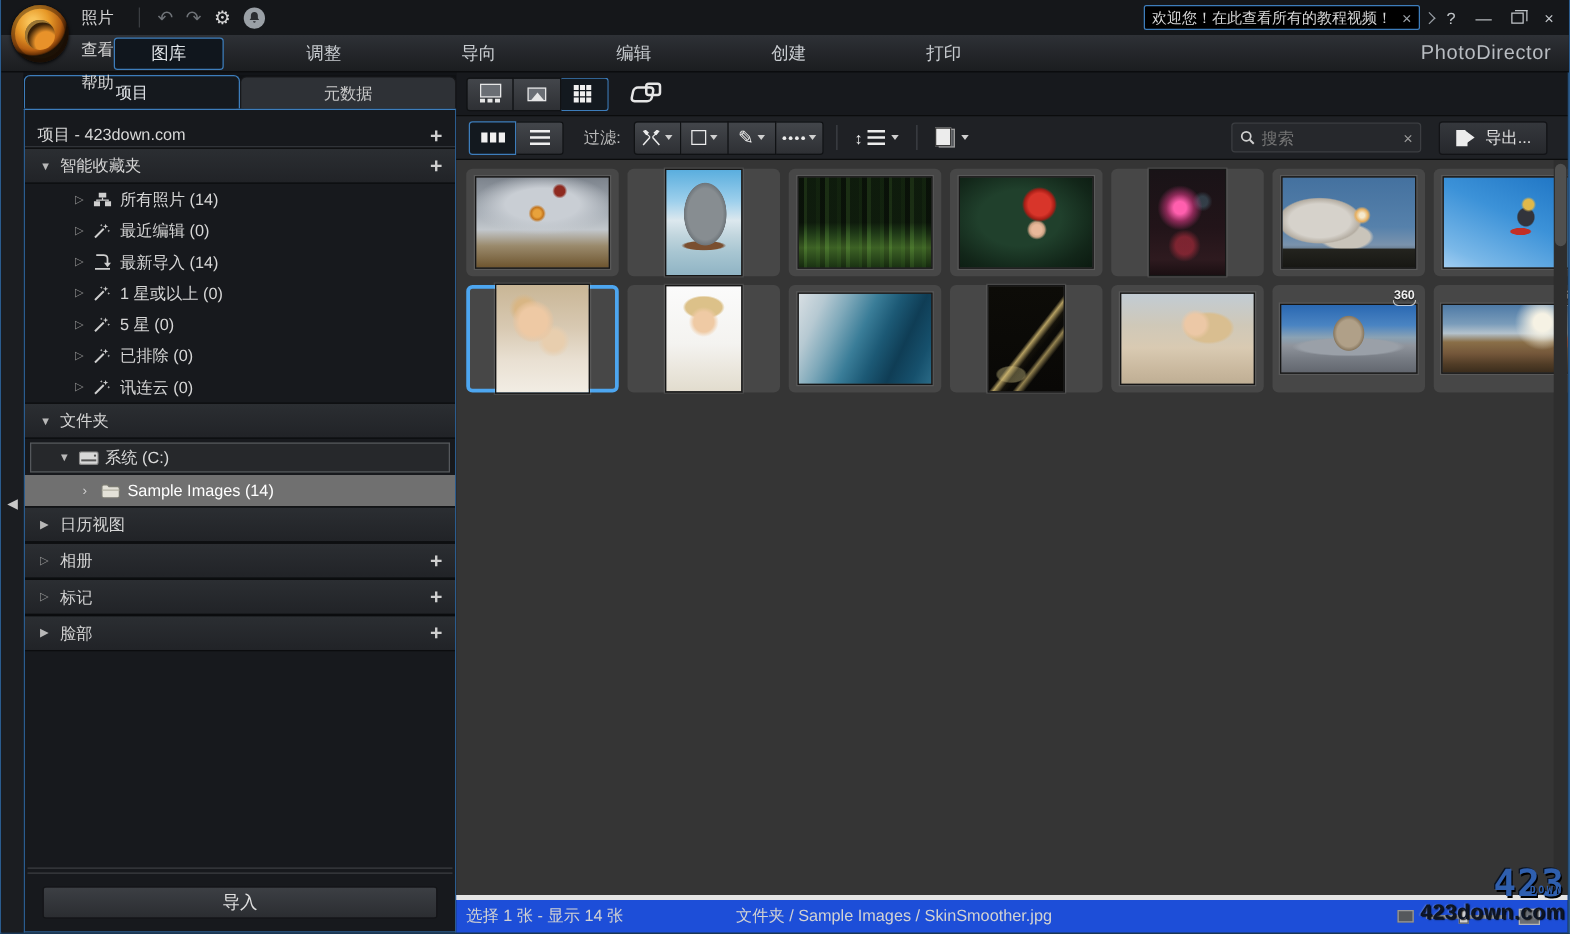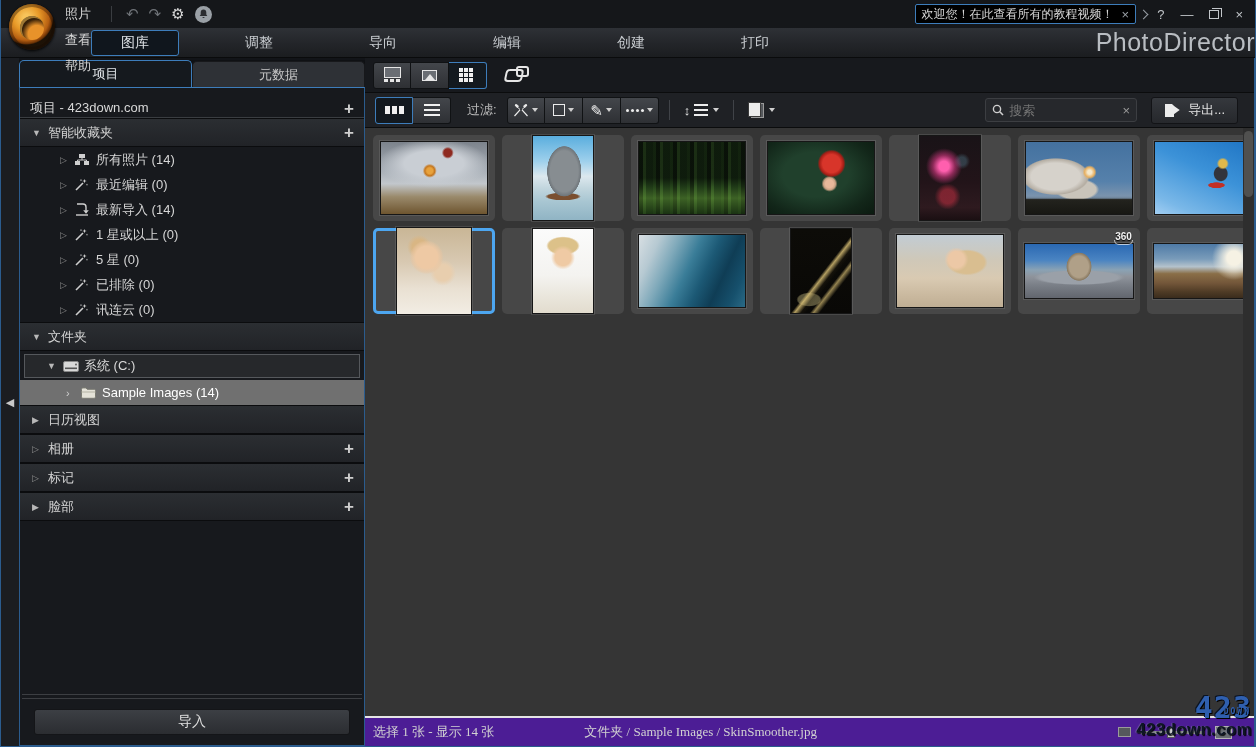--- a/index.html
+++ b/index.html
@@ -30,21 +30,21 @@
   .winctrl{display:flex;align-items:center;gap:16px;color:#c2c6ca;font-size:13px;margin:0 12px 0 4px;}
   .wc-max{width:10px;height:9px;border:1px solid #c2c6ca;position:relative;}
   .wc-max::before{content:"";position:absolute;left:2px;top:-3px;width:9px;height:8px;border:1px solid #c2c6ca;border-bottom:none;border-left:none;}
 
   
   .modebar{height:30px;background:linear-gradient(180deg,#2e3136 0%,#232529 55%,#1b1d20 100%);
     display:flex;align-items:center;flex:0 0 auto;border-bottom:1px solid #0a0b0c;}
   .modetabs{display:flex;gap:36px;margin-left:90px;}
   .modetab{width:88px;text-align:center;color:#c9cdd1;font-size:14px;padding:3px 0;border:1px solid transparent;border-radius:3px;}
   .modetab.sel{border-color:#3d7dbb;background:#10161d;color:#dfe3e7;}
-  .brand{margin-left:auto;color:#b9bdc2;font-size:25px;font-weight:300;letter-spacing:.5px;}
+  .brand{margin-left:auto;margin-right:14px;color:#b9bdc2;font-size:16px;font-weight:300;letter-spacing:.5px;}
 
   
   .main{flex:1;display:flex;min-height:0;}
   .leftstrip{width:18px;background:#1b1d21;display:flex;align-items:center;justify-content:center;flex:0 0 auto;}
   .collapse{color:#c8c8c8;font-size:11px;}
 
   
   .sidebar{width:346px;flex:0 0 auto;display:flex;flex-direction:column;background:#121418;padding-top:2px;}
   .sb-tabs{display:flex;height:27px;flex:0 0 auto;background:#0f1114;}
   .sb-tab{flex:1;text-align:center;font-size:13px;color:#c9c9c9;line-height:25px;border-radius:5px 5px 0 0;
@@ -145,22 +145,22 @@
   .ph-woman-laughing{background:radial-gradient(circle at 50% 34%,#efcaa4 0 8px,transparent 12px),radial-gradient(ellipse 40% 16% at 50% 20%,#dcc189 0 60%,transparent 70%),linear-gradient(180deg,#fbfbfb 0%,#f4f3f0 55%,#eae6dc 80%,#e2dcce 100%);}
   .ph-ocean-wave{background:linear-gradient(115deg,#d8dfe3 0%,#b6c9d2 16%,#7fa9ba 30%,#3a7d98 46%,#1c5975 60%,#0f3d55 74%,#16506c 88%,#2a6a86 100%);}
   .ph-window-light{background:linear-gradient(128deg,transparent 52%,rgba(222,196,120,.8) 55%,rgba(60,50,25,.2) 60%,transparent 64%,transparent 67%,rgba(222,196,120,.65) 70%,transparent 75%),radial-gradient(ellipse 30% 12% at 30% 84%,rgba(170,160,110,.5) 0 60%,transparent 70%),linear-gradient(180deg,#0d0c08 0%,#090806 100%);}
   .ph-woman-outdoor{background:radial-gradient(circle at 56% 34%,#ecc8a6 0 8px,transparent 12px),radial-gradient(ellipse 30% 28% at 66% 38%,#d9be90 0 55%,transparent 65%),linear-gradient(180deg,#c2ccd4 0%,#cfc8b8 35%,#d9cab2 60%,#c9b89e 85%,#bfae94 100%);}
   .ph-pano-street{background:radial-gradient(ellipse 16% 36% at 50% 42%,#b0a088 0 55%,#8a7a62 70%,transparent 74%),radial-gradient(ellipse 60% 20% at 50% 62%,#9aa0a8 0 60%,transparent 70%),linear-gradient(180deg,#2a68b2 0%,#4a84c2 30%,#8aa2b4 48%,#8f949c 60%,#787d85 78%,#62666e 100%);}
   .ph-pano-canyon{background:radial-gradient(circle at 74% 26%,#f6f2e4 0 7px,rgba(246,242,228,.55) 14px,transparent 22px),radial-gradient(circle at 92% 55%,#b44a2e 0 3px,transparent 5px),linear-gradient(180deg,#4e7aa6 0%,#7a9cba 28%,#b4c2cc 42%,#8a6f48 55%,#74573a 72%,#503c26 88%,#3a2c1c 100%);}
   .scrollbar{position:absolute;right:0;top:0;bottom:0;width:11px;background:#2e2e2e;}
   .thumb{position:absolute;left:1px;right:1px;top:3px;height:66px;background:#50504f;border-radius:5px;}
 
   
-  .statusbar{height:30px;background:#4c1d95;border-top:2px solid #e5e5e5;display:flex;align-items:center;
-    color:#d2d2d2;font-size:13px;flex:0 0 auto;position:relative;font-family:Liberation Serif, serif;}
+  .statusbar{height:30px;background:#1d4ed8;border-top:4px solid #e5e5e5;display:flex;align-items:center;
+    color:#d2d2d2;font-size:13px;flex:0 0 auto;position:relative;}
   .st-sel{margin-left:8px;}
   .st-path{margin-left:90px;}
   .zoomctl{position:absolute;right:22px;display:flex;align-items:center;gap:10px;}
   .zi-small{width:13px;height:10px;border:1px solid #9a9a9a;background:#55585c;}
   .zi-big{width:17px;height:13px;border:1px solid #b4b4b4;background:#6a6e74;}
   .ztrack{width:64px;height:3px;background:#85878a;position:relative;}
   .zthumb{position:absolute;left:26px;top:-4px;width:8px;height:11px;background:#d4d4d4;border:1px solid #55585c;}
 
   
   .watermark{position:absolute;right:3px;bottom:6px;z-index:60;text-align:right;pointer-events:none;}

